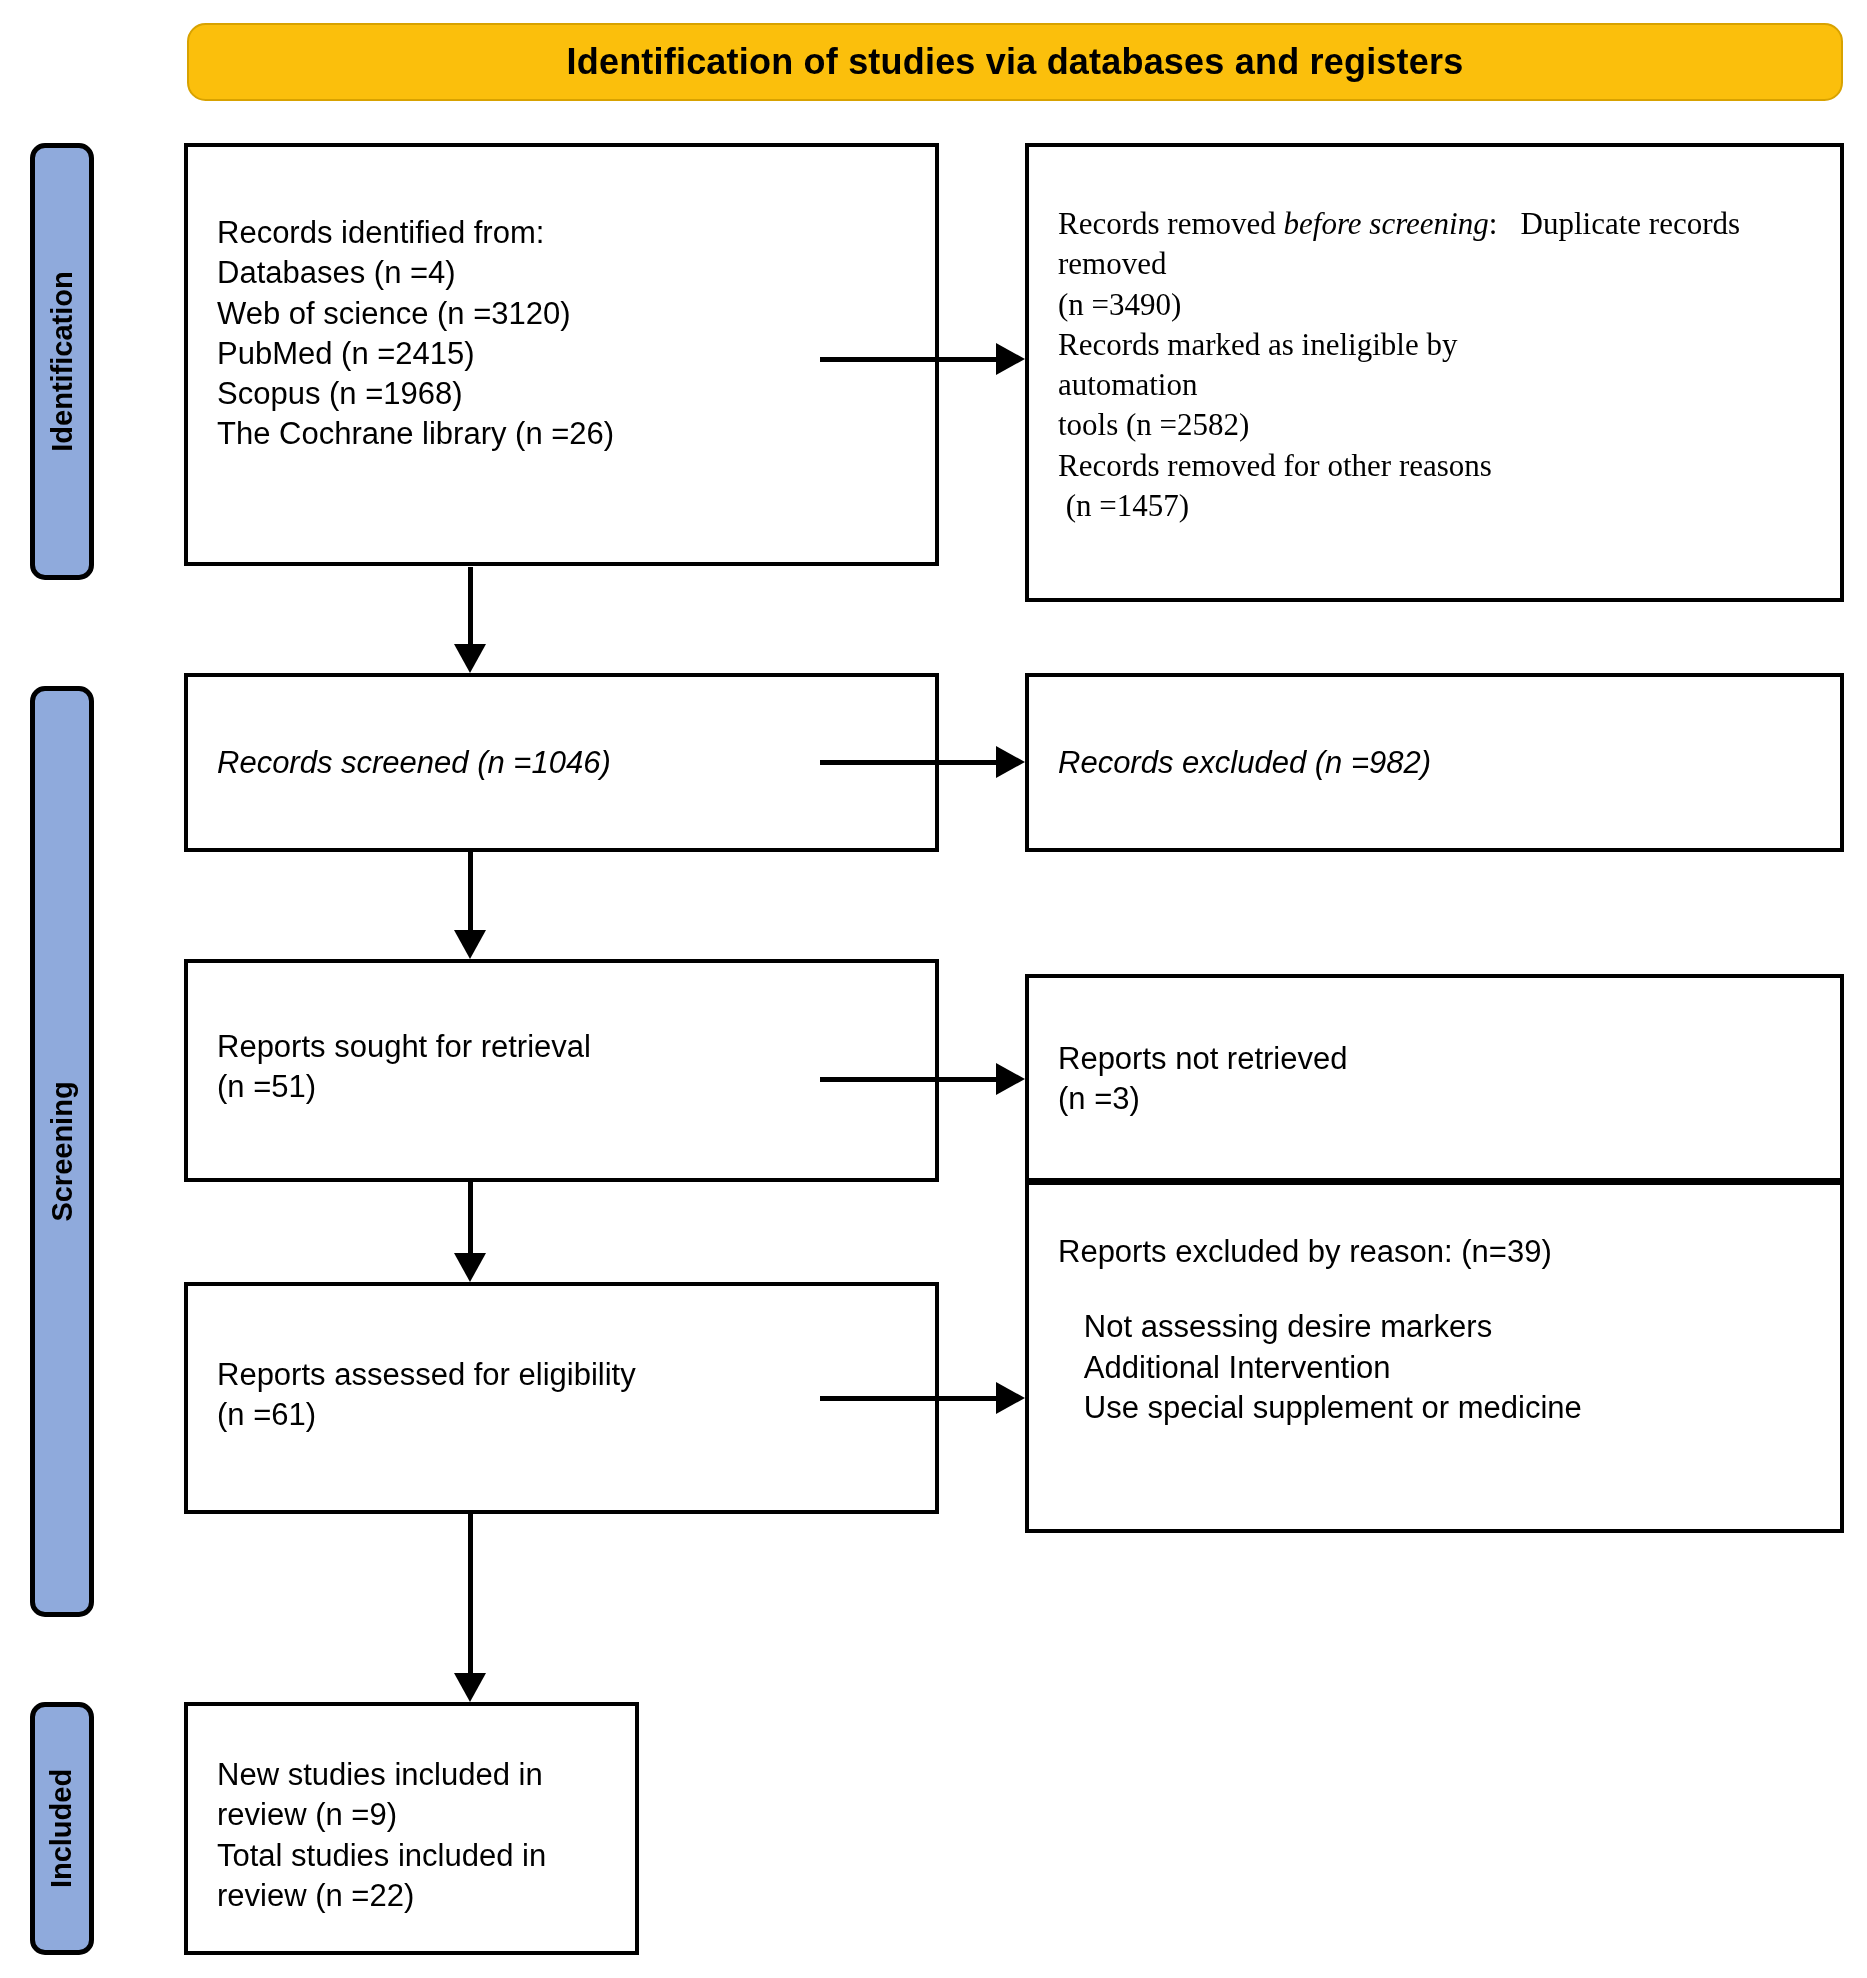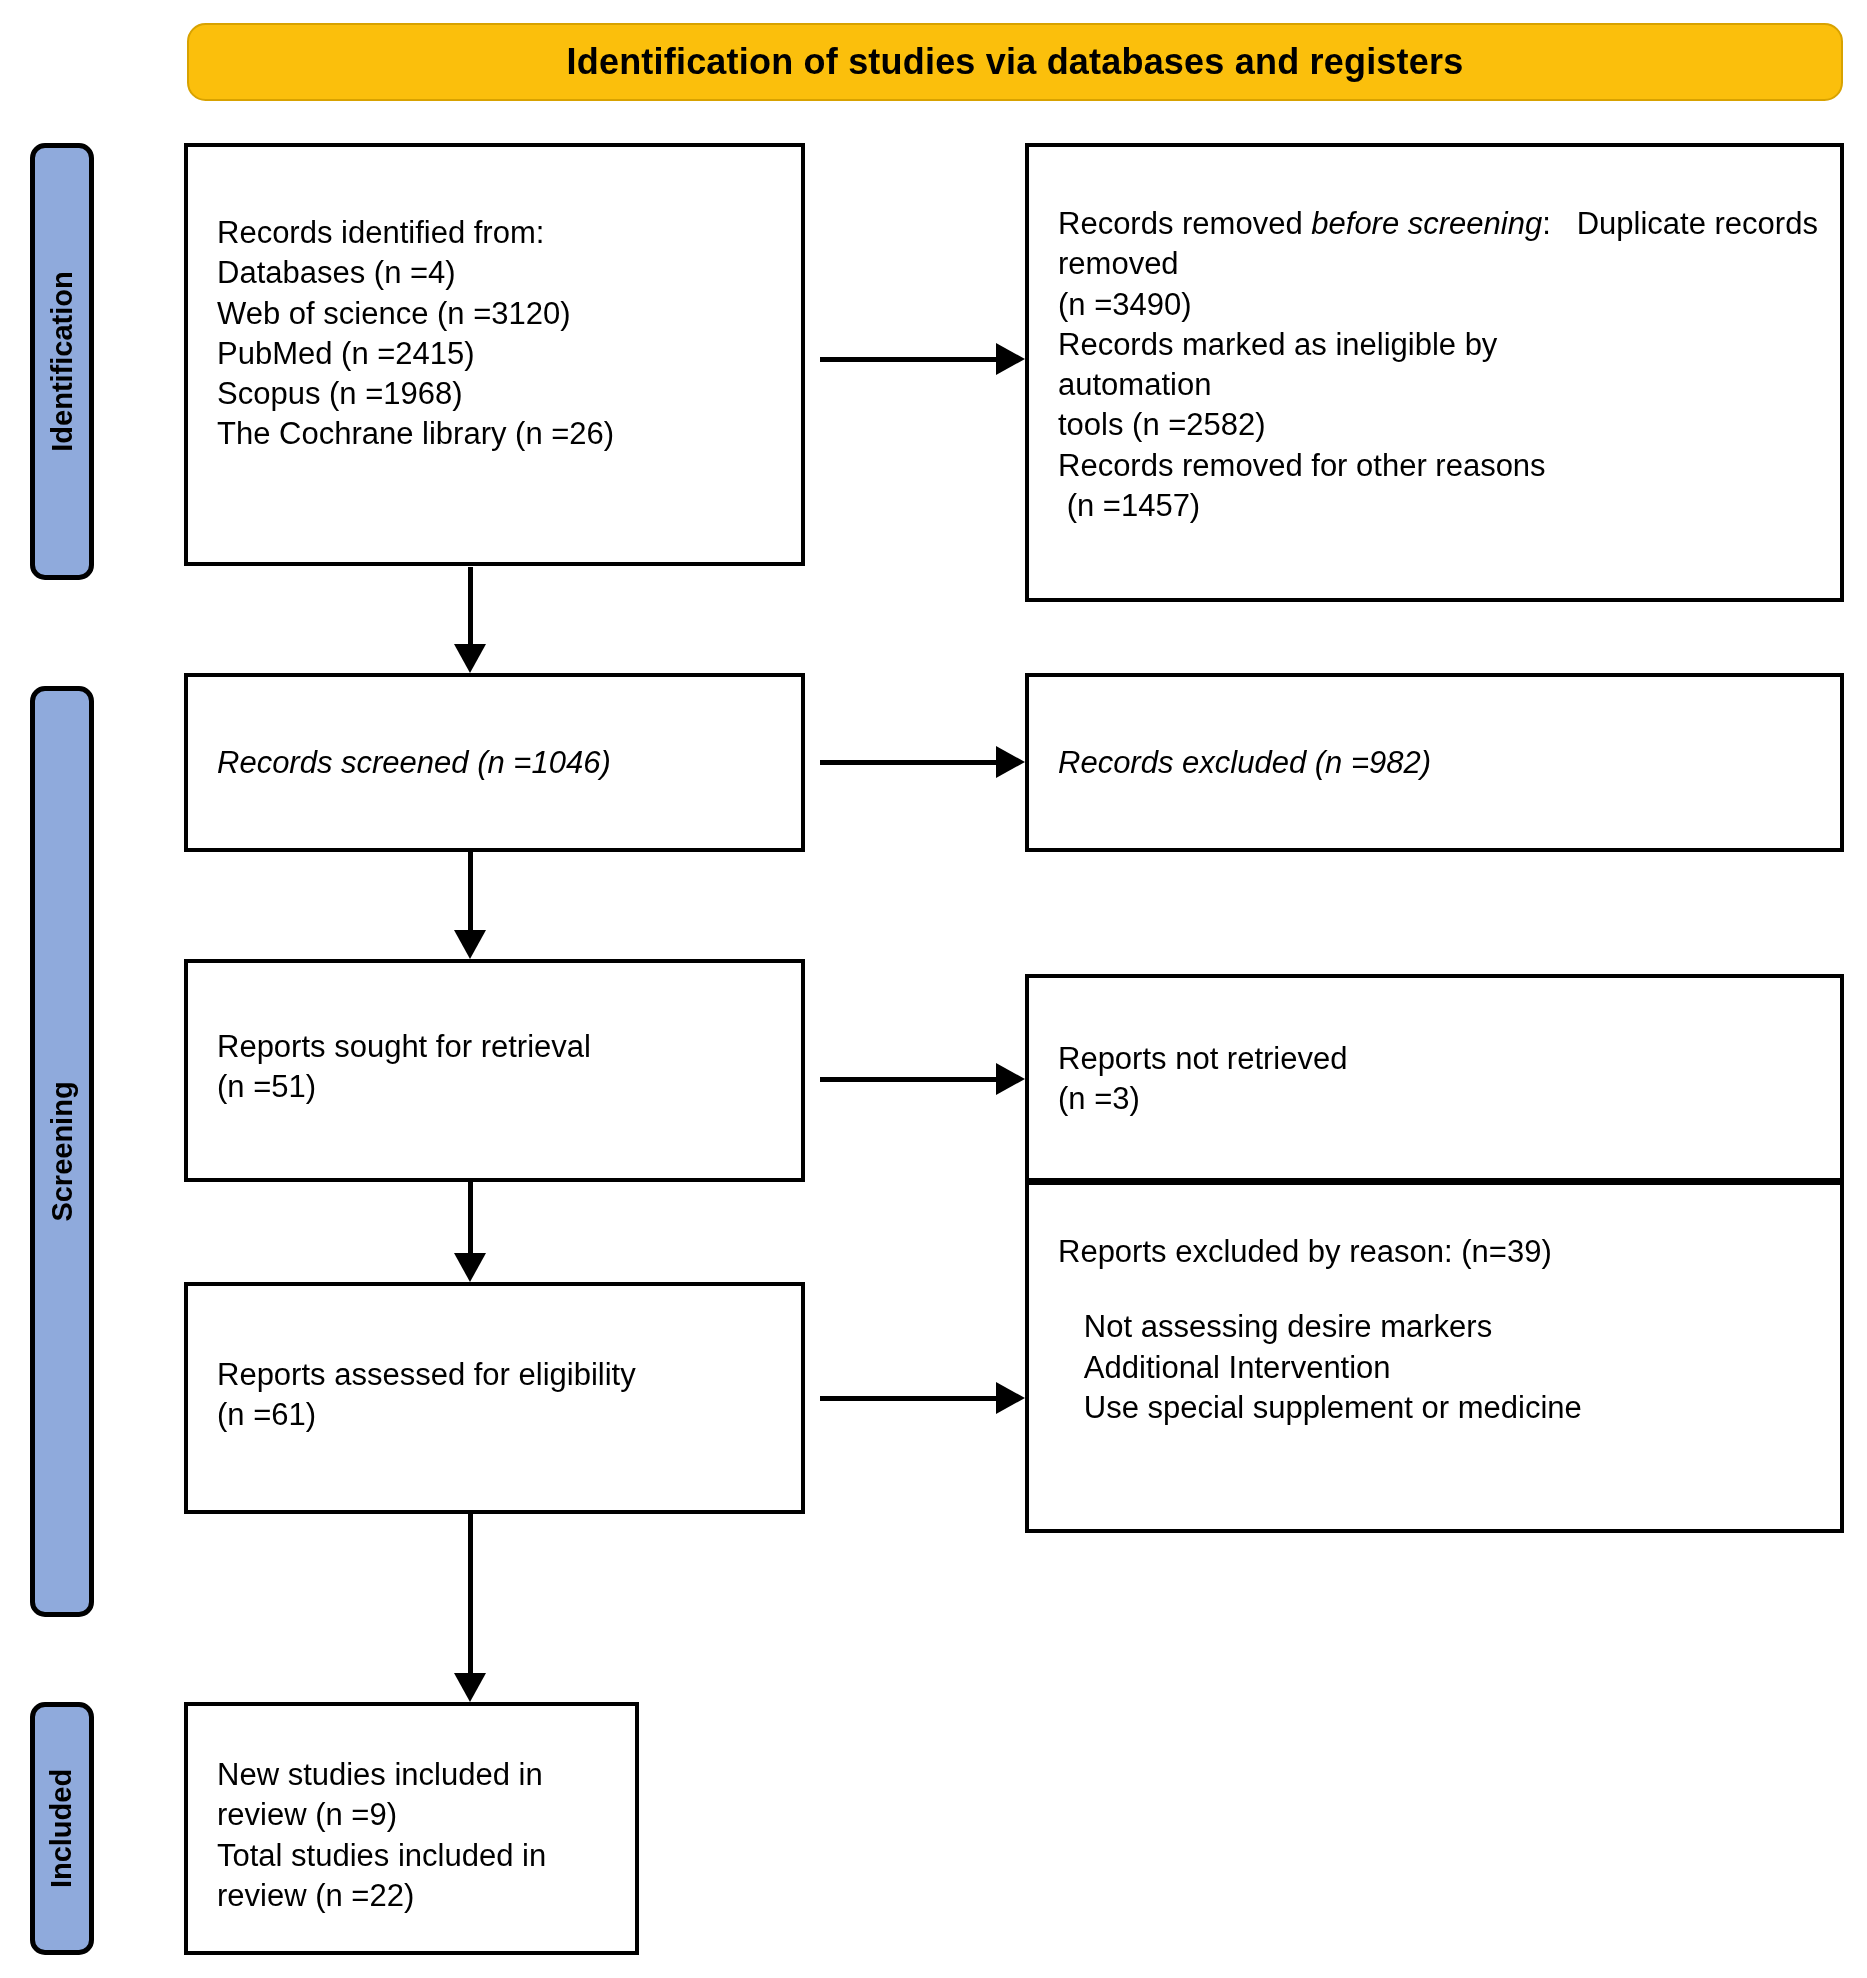--- a/index.html
+++ b/index.html
@@ -84,26 +84,26 @@
     color: #000000;
     white-space: pre-wrap;
   }
   .flow-box.v-center .box-text {
     top: 50%;
     transform: translateY(-50%);
     font-style: italic;
   }
 
   
-  .col-left  { left: 184px;  width: 621px; }
+  .col-left  { left: 184px;  width: 755px; }
   .col-right { left: 1025px; width: 819px; }
 
   
   #box-identified     { top: 143px;  height: 423px; }
-  #box-removed        { top: 143px;  height: 459px; }
+  #box-removed        { top: 143px;  height: 459px; font-family: Liberation Serif, serif; }
   #box-screened       { top: 673px;  height: 179px; }
   #box-excluded       { top: 673px;  height: 179px; padding-left: 22px; }
   #box-sought         { top: 959px; height: 223px; }
   #box-not-retrieved  { top: 974px; height: 208px; }
   #box-assessed       { top: 1282px; height: 232px; }
   #box-excl-reason    { top: 1181px; height: 352px; }
   #box-included       { top: 1702px; height: 253px; }
 
   
   #box-identified .box-text { top: 66px; transform: none; }

